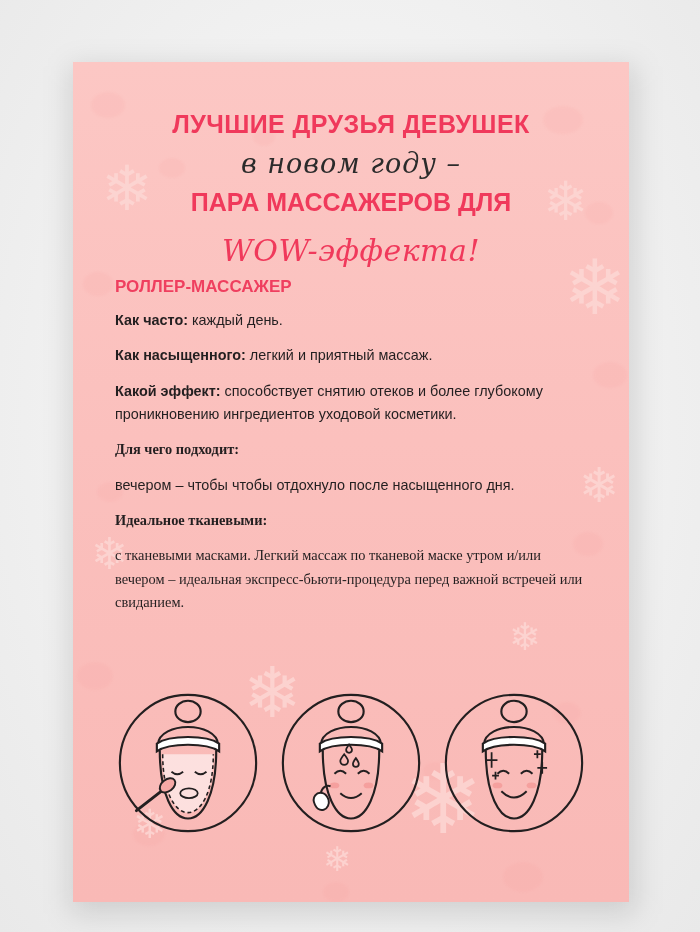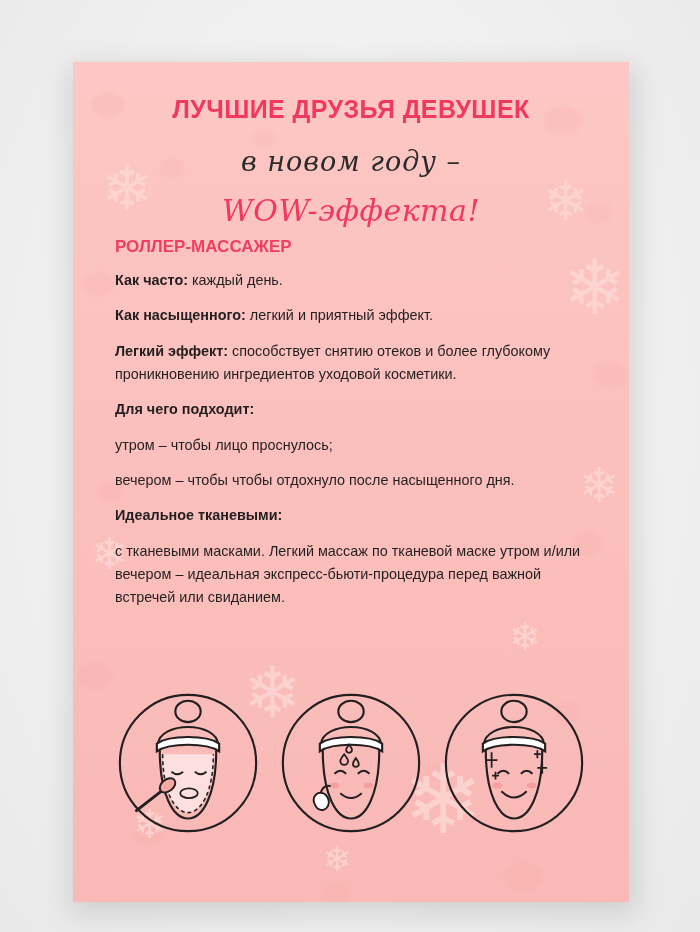--- a/index.html
+++ b/index.html
@@ -64,40 +64,40 @@
     position: absolute;
     pointer-events: none;
     color: #fdd7d4;
     opacity: 0.85;
     line-height: 1;
     user-select: none;
   }
   .content {
     position: absolute;
     left: 0; top: 0; right: 0; bottom: 0;
-    padding: 33px 42px 0 42px;
+    padding: 48px 42px 0 42px;
     box-sizing: border-box;
   }
   .title-block {
     text-align: center;
     color: #ef3f5f;
   }
   .t-line1 {
     font-size: 25px;
     font-weight: bold;
     letter-spacing: 0.4px;
     color: #f0395b;
     white-space: nowrap;
   }
   .t-line2 {
     font-family: "DejaVu Serif", serif;
     font-style: italic;
     font-size: 27px;
     color: #2b2b2b;
-    margin-top: 22px;
+    margin-top: 9px;
     letter-spacing: 1px;
   }
   .t-line3 {
     font-size: 25px;
     font-weight: bold;
     color: #f0395b;
     margin-top: 9px;
     white-space: nowrap;
   }
   .t-line4 {
@@ -123,20 +123,21 @@
     text-align: left;
   }
   .body-text p {
     margin: 12px 0 7px 0;
   }
   .body-text b {
     font-weight: bold;
   }
   .gap-p {
     margin-top: 12px !important;
+    font-family: Liberation Serif, serif;
   }
   .faces {
     position: absolute;
     left: 42px;
     right: 42px;
     bottom: 66px;
     display: flex;
     justify-content: space-between;
     align-items: center;
   }
@@ -182,40 +183,40 @@
     <div class="snow" style="left:330px; top:690px; font-size:96px;">❄</div>
     <div class="snow" style="left:60px;  top:742px; font-size:40px;">❄</div>
     <div class="snow" style="left:436px; top:556px; font-size:38px;">❄</div>
     <div class="snow" style="left:250px; top:780px; font-size:34px;">❄</div>
 
     <div class="content">
 
       <div class="title-block">
         <div class="t-line1">ЛУЧШИЕ ДРУЗЬЯ ДЕВУШЕК</div>
         <div class="t-line2">в новом году  –</div>
+        <div class="t-line3">ПАРА МАССАЖЕРОВ ДЛЯ</div>
         <div class="t-line4">WOW-эффекта!</div>
       </div>
 
       <div class="section-head">РОЛЛЕР-МАССАЖЕР</div>
 
       <div class="body-text">
         <p>
           <b>Как часто:</b><span> каждый день.</span>
         </p>
         <p>
-          <b>Как насыщенного:</b><span> легкий и приятный эффект.</span>
+          <b>Как насыщенного:</b><span> легкий и приятный массаж.</span>
         </p>
         <p>
-          <b>Легкий эффект:</b><span> способствует снятию отеков и более глубокому проникновению ингредиентов уходовой косметики.</span>
+          <b>Какой эффект:</b><span> способствует снятию отеков и более глубокому проникновению ингредиентов уходовой косметики.</span>
         </p>
 
         <p class="gap-p">
           <b>Для чего подходит:</b>
         </p>
-        <p class="gap-p">утром – чтобы лицо проснулось;</p>
         <p>вечером – чтобы чтобы отдохнуло после насыщенного дня.</p>
 
         <p class="gap-p">
           <b>Идеальное тканевыми:</b>
         </p>
         <p class="gap-p">с тканевыми масками. Легкий массаж по тканевой маске утром и/или вечером – идеальная экспресс-бьюти-процедура перед важной встречей или свиданием.</p>
       </div>
 
       <div class="faces">
 

